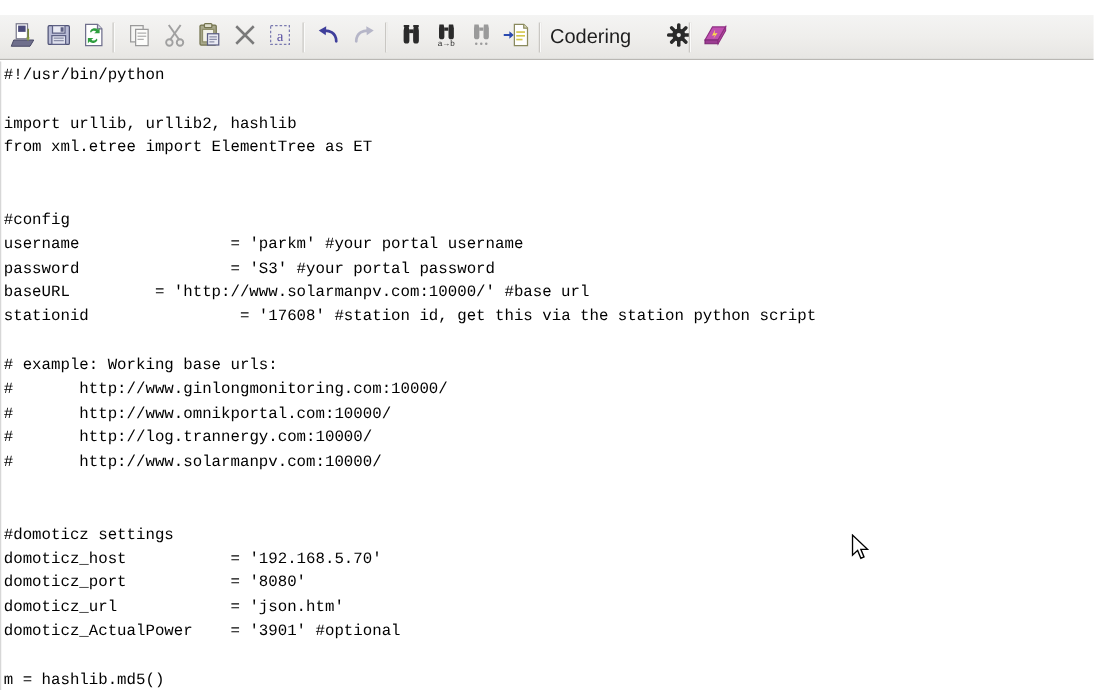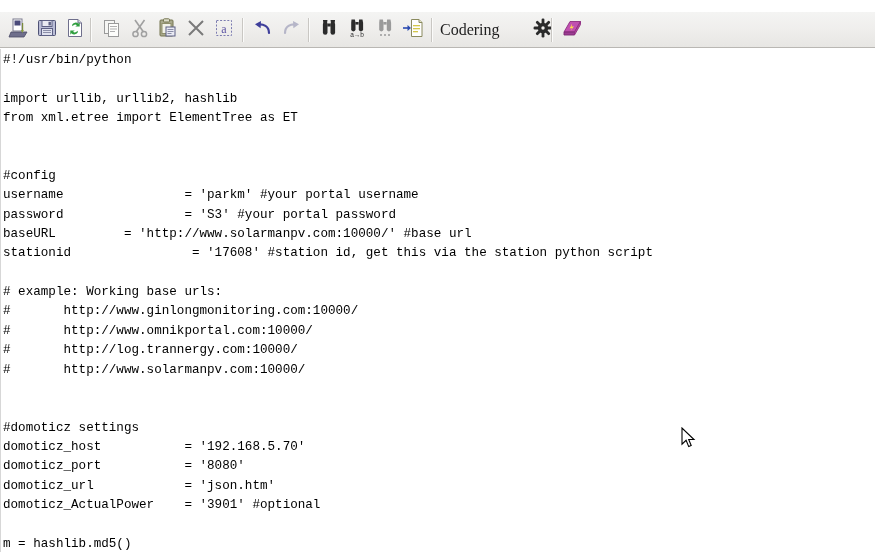--- a/index.html
+++ b/index.html
@@ -40,21 +40,21 @@
     position:absolute;top:3px;width:30px;height:30px;
     display:flex;align-items:center;justify-content:center;
     cursor:default;
   }
   .sep{
     position:absolute;top:6px;width:1px;height:24px;
     background:#c9c7c3;border-right:1px solid #fbfbfa;
   }
   .tb-label{
     position:absolute;top:9px;font-size:16px;color:#1e1e1e;
-    font-family:Liberation Serif, serif;white-space:nowrap;
+    font-family:Liberation Sans, sans-serif;white-space:nowrap;
   }
 
   
   .editor{
     position:absolute;left:0;top:49px;width:750px;height:503px;
     background:#ffffff;overflow:hidden;
   }
   .gutter-line{
     position:absolute;left:0px;top:0;width:1px;height:503px;
     background:#d7d7d7;

